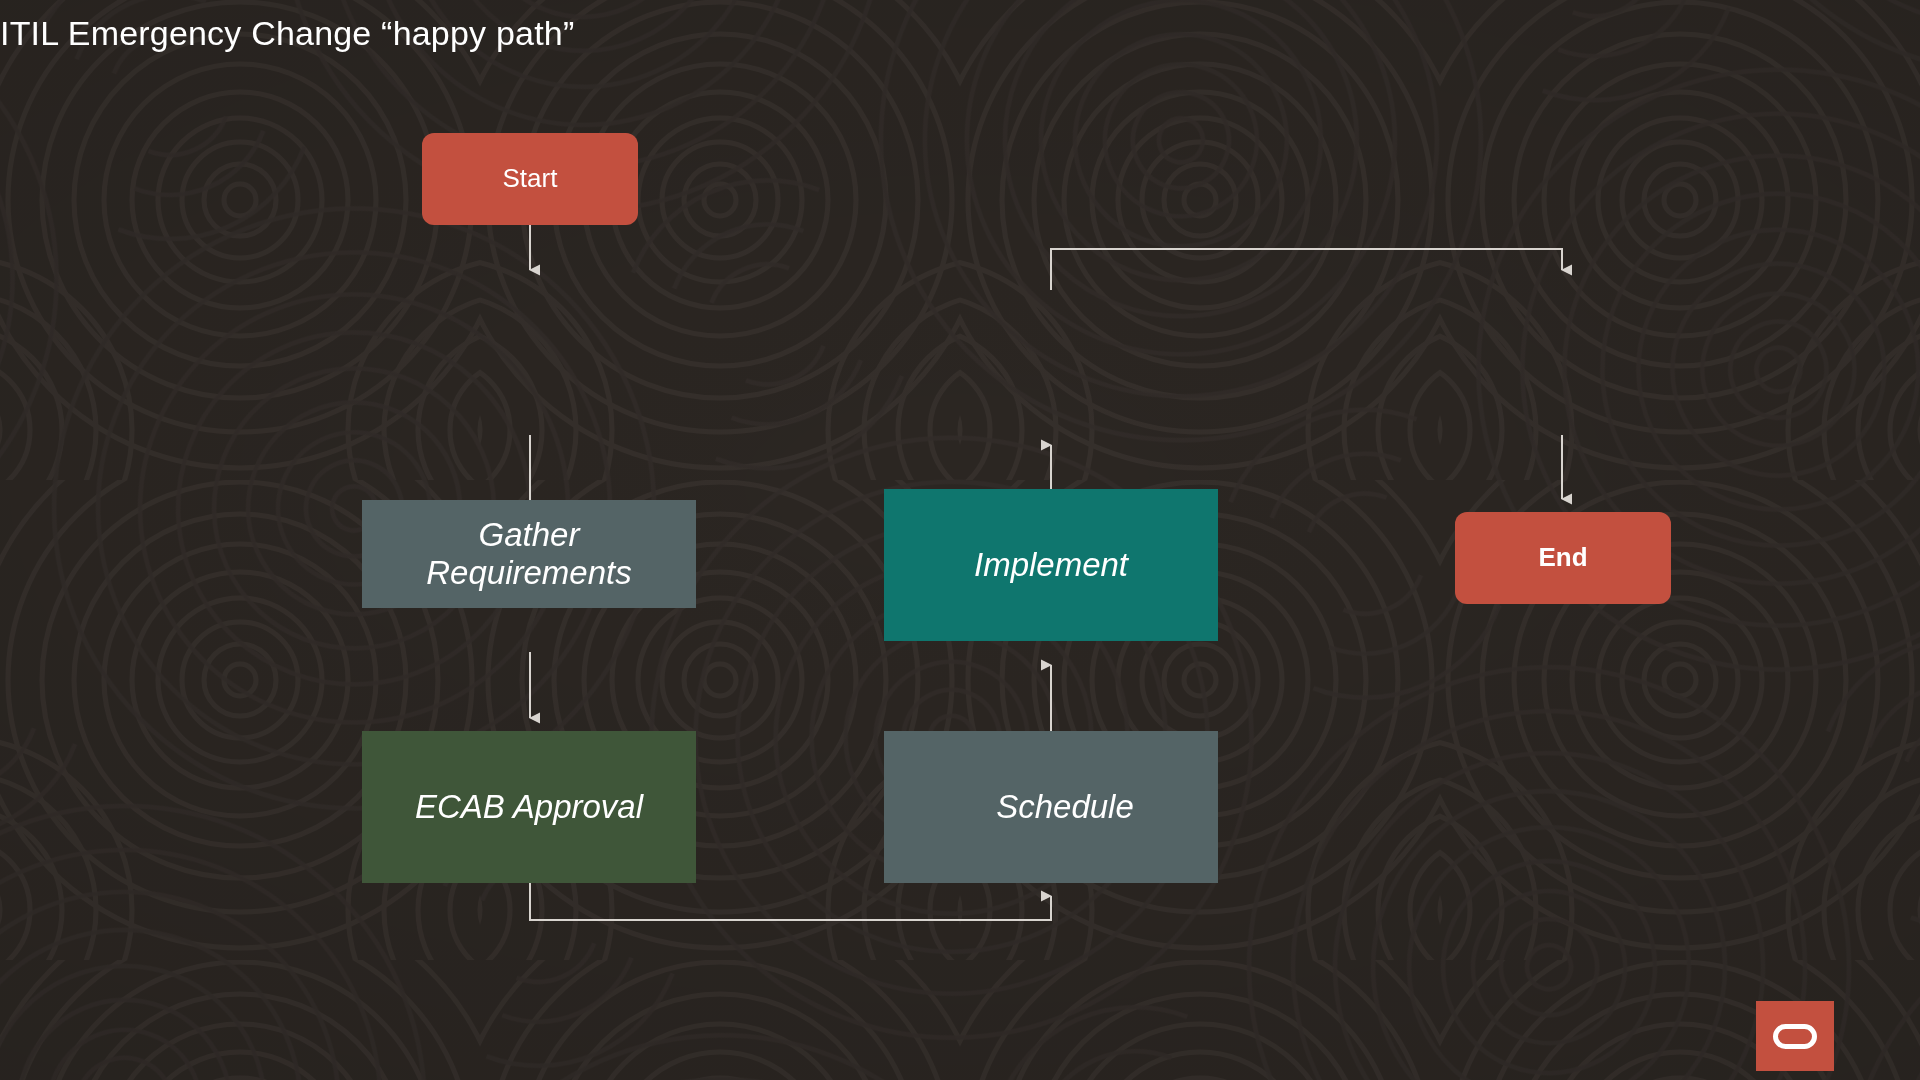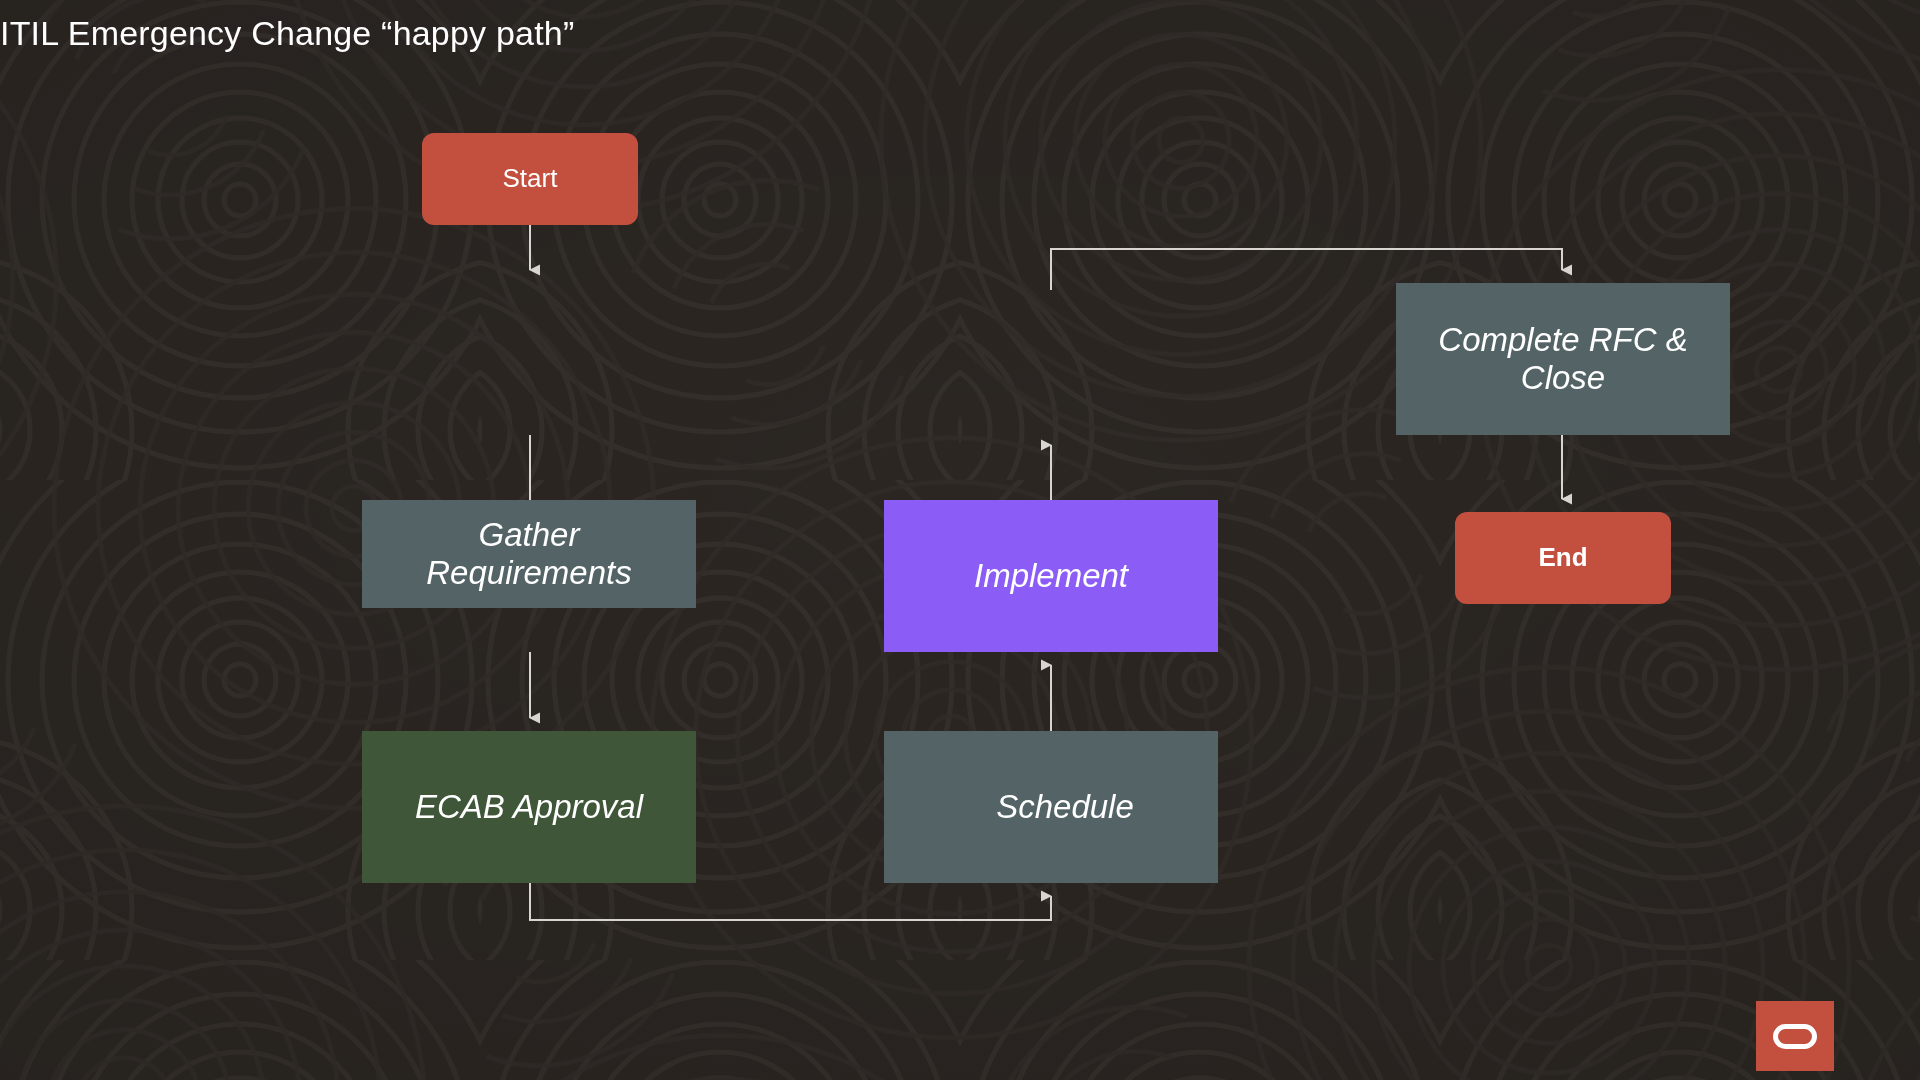--- a/index.html
+++ b/index.html
@@ -207,29 +207,25 @@
   </div>
 
   <div class="node node-process" style="left:362px; top:731px; width:334px; height:152px; background:#3f5639; white-space:pre-line;">
     <span>ECAB Approval</span>
   </div>
 
   <div class="node node-process" style="left:884px; top:731px; width:334px; height:152px; background:#546466; white-space:pre-line;padding-left:40px;">
     <span>Schedule</span>
   </div>
 
-  <div class="node node-process" style="left:884px; top:500px; width:334px; height:152px; background:#8b5cf6; white-space:pre-line;">
+  <div class="node node-process" style="left:884px; top:489px; width:334px; height:152px; background:#0f766e; white-space:pre-line;">
     <span>Implement</span>
   </div>
 
 
-  <div class="node node-process" style="left:1396px; top:283px; width:334px; height:152px; background:#546466; white-space:pre-line;">
-    <span>Complete RFC &amp;
-Close</span>
-  </div>
 
   <div class="node node-terminator" style="left:1455px; top:512px; width:216px; height:92px; background:#c3503f;font-weight:bold;">
     <span>End</span>
   </div>
 
   <div id="oracle-logo" style="background:#c3503f;">
     <div class="o-mark"></div>
   </div>
 
 </div>

